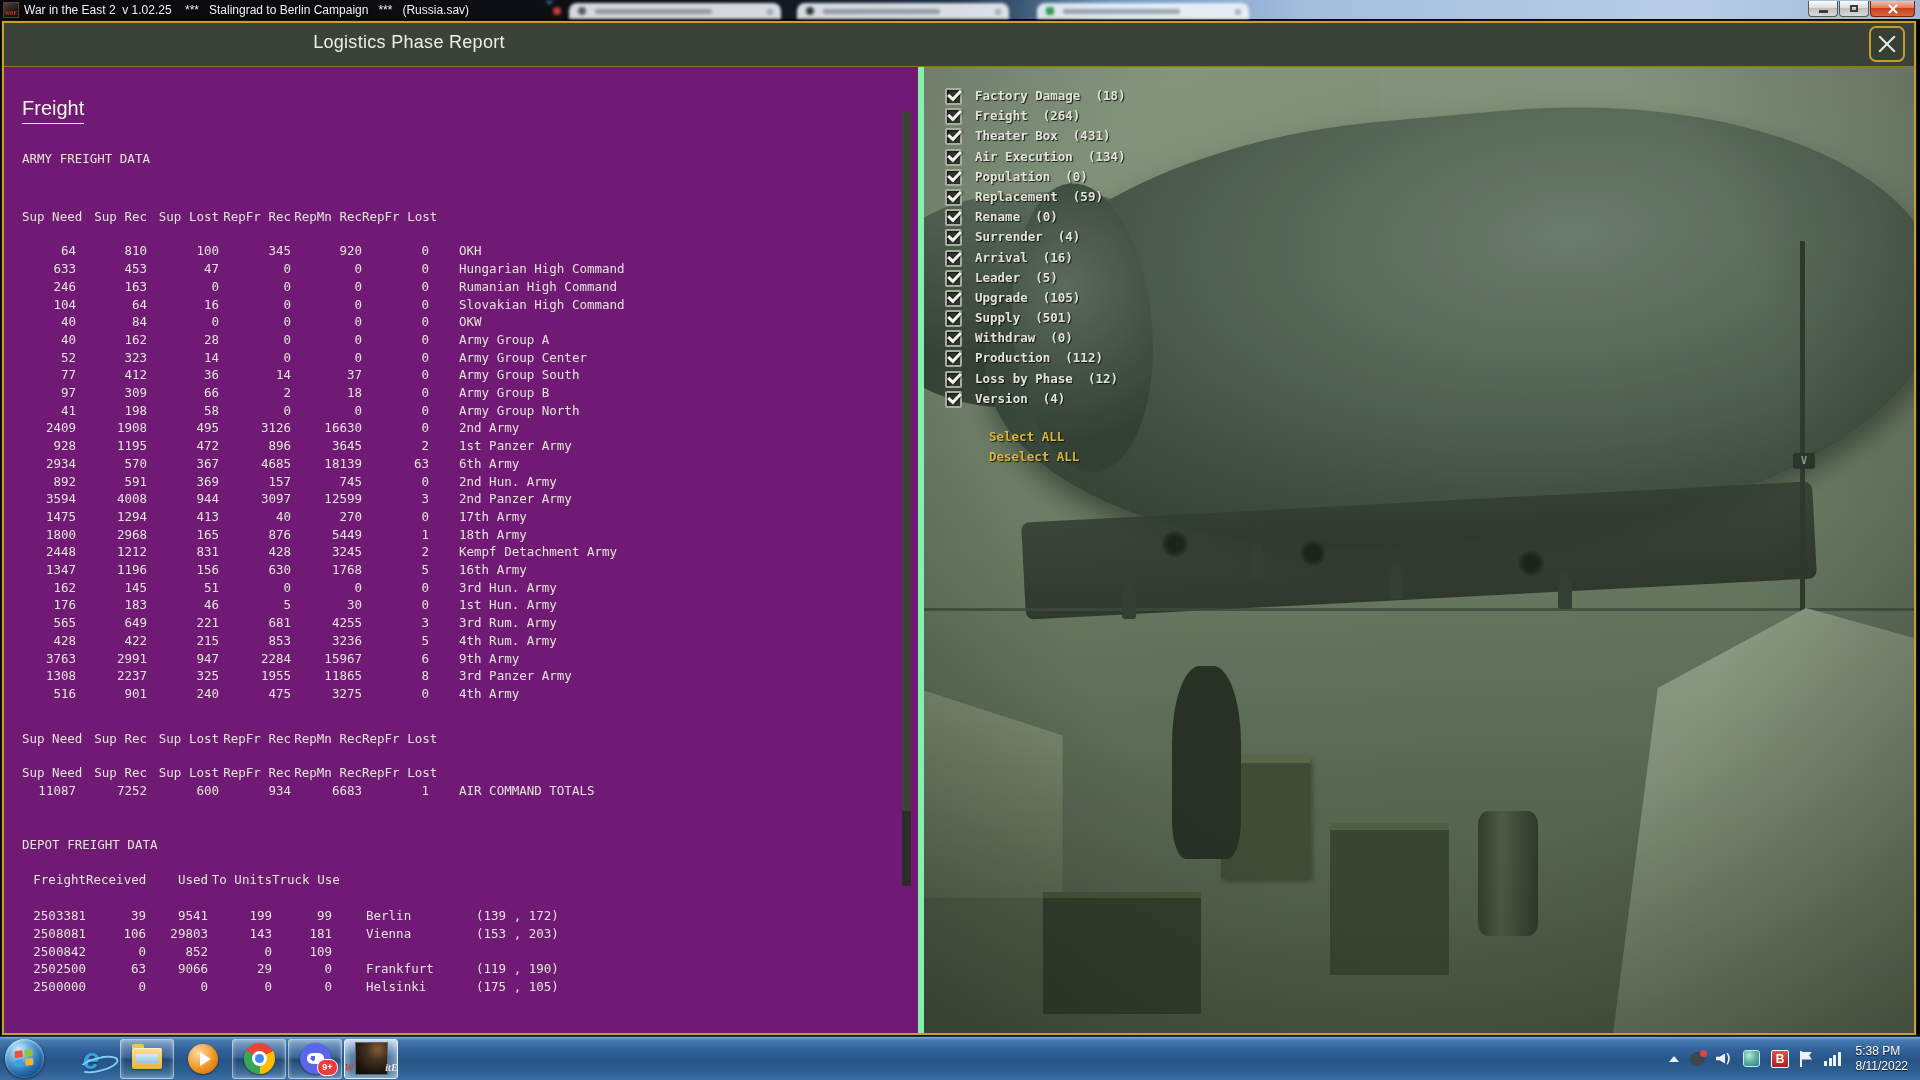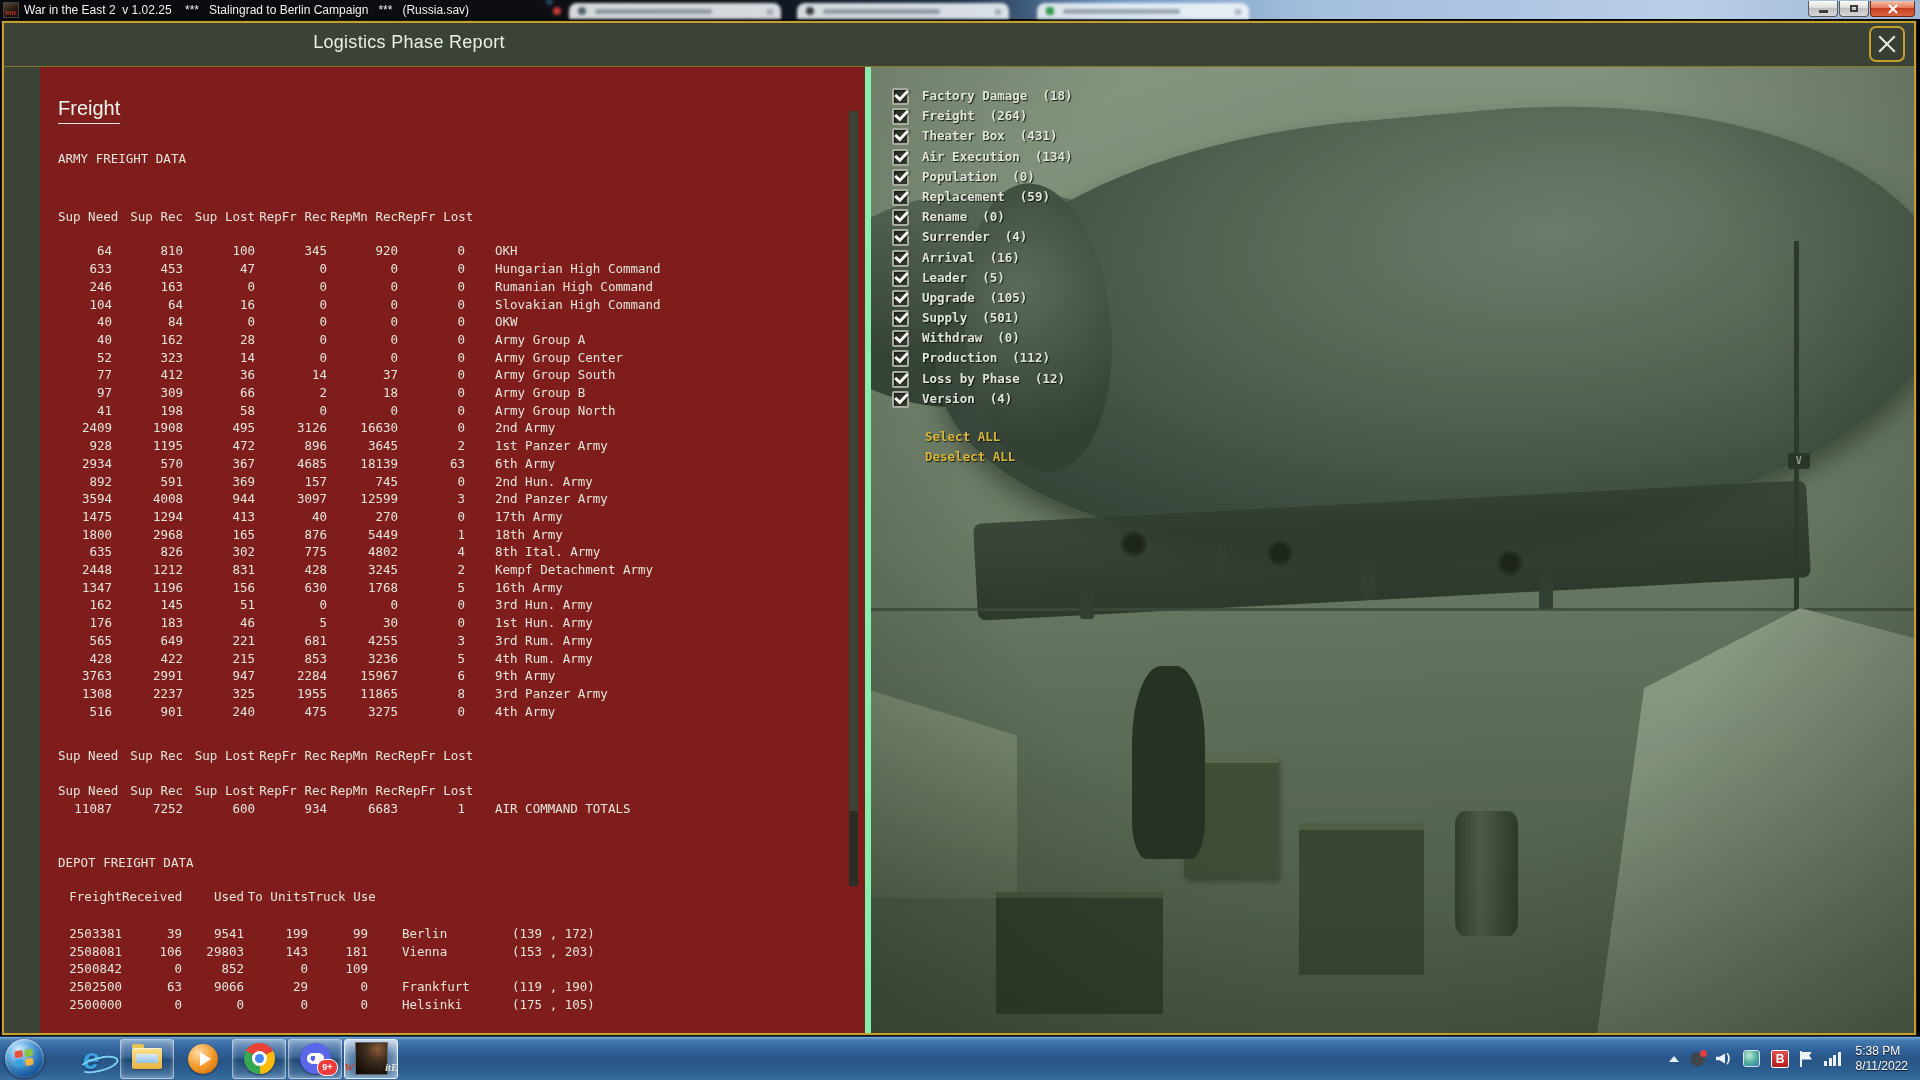--- a/index.html
+++ b/index.html
@@ -39,22 +39,22 @@
   .dialog-titlebar{position:absolute;top:0;left:0;right:0;height:43px;background:#3b4338;border-bottom:1px solid #8a7426;}
   .dialog-title{position:absolute;left:0;top:9px;width:810px;text-align:center;font-size:18px;color:#edeee6;letter-spacing:.3px;}
   .dialog-close{position:absolute;right:9px;top:3px;width:36px;height:36px;box-sizing:border-box;
       border:2px solid #c59e2e;border-radius:7px;background:rgba(0,0,0,0.06);cursor:pointer;}
   .dialog-close span{position:absolute;left:5px;top:15px;width:22px;height:2px;background:#e9ebe0;}
   .dialog-close span:first-child{transform:rotate(45deg);} .dialog-close span:last-child{transform:rotate(-45deg);}
 
   .dialog-body{position:absolute;top:44px;left:0;right:0;bottom:0;display:flex;}
 
   
-  .report-panel{width:825px;flex:none;background:#7f1d1d;position:relative;overflow:hidden;
-      color:#e3e5d8;font:12.5px/17.7px "DejaVu Sans Mono",monospace;margin-left:36px;}
+  .report-panel{width:914px;flex:none;background:#701a75;position:relative;overflow:hidden;
+      color:#e3e5d8;font:12.5px/17.7px "DejaVu Sans Mono",monospace;}
   .rp-inner{padding-left:18px;}
   .freight-heading{display:inline-block;margin:29px 0 0 0;font:20px/24px "Liberation Sans",sans-serif;
       color:#f3f4ec;border-bottom:1px solid #e7e8df;padding-bottom:3px;}
   .sect-title{margin-top:26px;}
   .mt-hdr1{margin-top:40px;} .mt-rows{margin-top:17px;}
   .mt-gt{margin-top:27px;} .mt-at{margin-top:17px;}
   .mt-depot{margin-top:36px;} .mt-dhdr{margin-top:17px;} .mt-drows{margin-top:19px;}
   .trow{display:grid;grid-template-columns:54px 71px 72px 72px 71px 67px 1fr;}
   .trow .num{text-align:right;white-space:pre;}
   .trow .unit{margin-left:30px;white-space:pre;}
@@ -103,21 +103,21 @@
   
   .filters{position:absolute;left:21px;top:19px;z-index:6;}
   .filter-item{display:flex;align-items:flex-start;height:20.2px;cursor:pointer;}
   .cb{width:13px;height:13px;margin-top:2px;flex:none;background:#343c32;border:2px solid #a9ada0;border-radius:2px;
       box-shadow:inset 1px 1px 3px rgba(0,0,0,.75);position:relative;}
   .cb::after{content:"";position:absolute;left:1px;top:0px;width:10px;height:5px;
       border-left:3px solid #f5f5ef;border-bottom:3px solid #f5f5ef;transform:rotate(-47deg);
       filter:drop-shadow(1px 1px 1px rgba(0,0,0,.6));}
   .filter-label{margin-left:13px;font:600 12.5px/19px "DejaVu Sans Mono",monospace;color:#e2e5da;
       text-shadow:1px 1px 1px rgba(8,12,6,.9);white-space:pre;}
-  .select-all,.deselect-all{margin-left:33px;font:600 12.5px/20.2px "DejaVu Sans Mono",monospace;
+  .select-all,.deselect-all{margin-left:44px;font:600 12.5px/20.2px "DejaVu Sans Mono",monospace;
       color:#d9b73a;text-shadow:1px 1px 1px rgba(8,12,6,.9);cursor:pointer;white-space:pre;}
   .select-all{margin-top:18px;}
 
   
   .taskbar{position:absolute;left:0;right:0;bottom:0;height:43px;display:flex;align-items:center;
       background:linear-gradient(180deg,#7cabd6 0%,#477cb0 7%,#30619a 30%,#275586 55%,#2d5f92 80%,#3a6da1 100%);
       border-top:1px solid #173452;}
   .start-orb{width:39px;height:39px;margin:0 6px 0 5px;border-radius:50%;position:relative;flex:none;cursor:pointer;
       background:radial-gradient(circle at 35% 28%,#d6ecfb 0%,#6fb2e5 28%,#2c76b6 55%,#0f4787 80%,#0a3263 100%);
       box-shadow:inset 0 1px 3px rgba(255,255,255,.7),0 1px 3px rgba(0,0,0,.6);}
@@ -392,29 +392,20 @@
             <div class="trow">
               <span class="num">1800</span>
               <span class="num">2968</span>
               <span class="num">165</span>
               <span class="num">876</span>
               <span class="num">5449</span>
               <span class="num">1</span>
               <span class="unit">18th Army</span>
             </div>
             <div class="trow">
-              <span class="num">635</span>
-              <span class="num">826</span>
-              <span class="num">302</span>
-              <span class="num">775</span>
-              <span class="num">4802</span>
-              <span class="num">4</span>
-              <span class="unit">8th Ital. Army</span>
-            </div>
-            <div class="trow">
               <span class="num">2448</span>
               <span class="num">1212</span>
               <span class="num">831</span>
               <span class="num">428</span>
               <span class="num">3245</span>
               <span class="num">2</span>
               <span class="unit">Kempf Detachment Army</span>
             </div>
             <div class="trow">
               <span class="num">1347</span>

